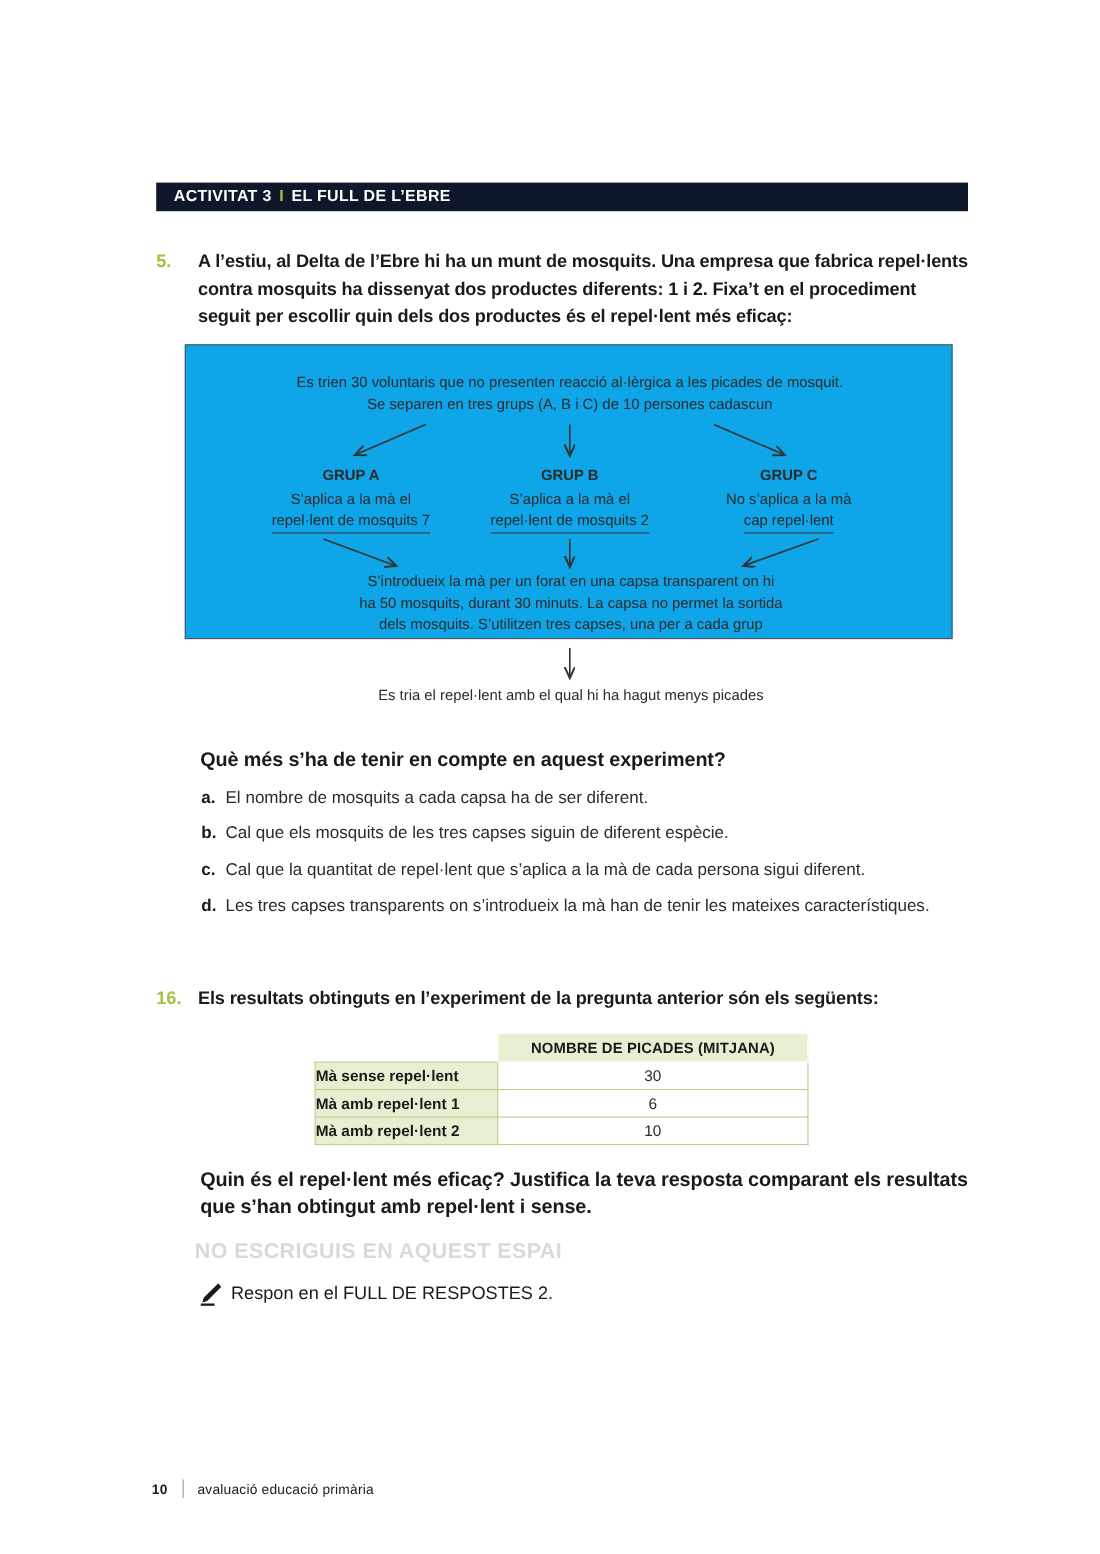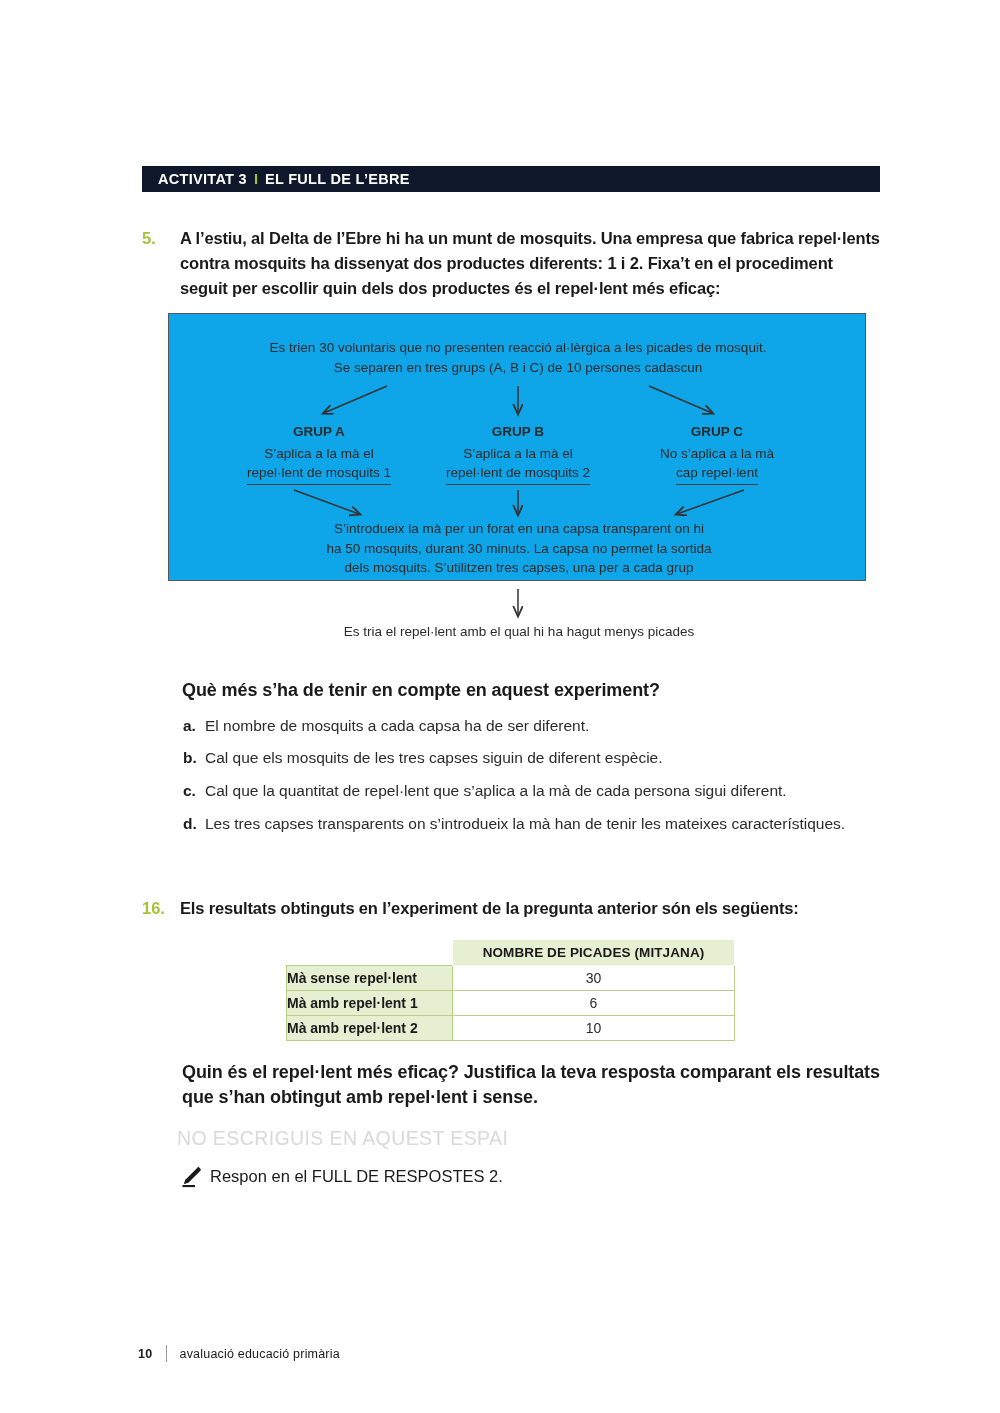--- a/index.html
+++ b/index.html
@@ -195,21 +195,21 @@
   }
 
   
   #subq16 { left: 182px; top: 1060px; width: 706px; }
 
   .no-write {
     position: absolute;
     left: 177px;
     top: 1127px;
     font-size: 19.5px;
-    font-weight: normal;
+    font-weight: bold;
     color: #d9d9d9;
     letter-spacing: 0.4px;
   }
 
   .answer-line {
     position: absolute;
     left: 178px;
     top: 1163px;
     display: flex;
     align-items: center;
@@ -284,21 +284,21 @@
   </svg>
 
   <div class="flow-text" id="flow-intro">
     <span>Es trien 30 voluntaris que no presenten reacció al·lèrgica a les picades de mosquit.</span><br>
     <span>Se separen en tres grups (A, B i C) de 10 persones cadascun</span>
   </div>
 
   <div class="flow-text" id="grpA">
     <span class="grp-title">GRUP A</span>
     <span class="grp-line">S’aplica a la mà el</span>
-    <span class="grp-line"><span class="grp-underline">repel·lent de mosquits 1</span></span>
+    <span class="grp-line"><span class="grp-underline">repel·lent de mosquits 7</span></span>
   </div>
 
   <div class="flow-text" id="grpB">
     <span class="grp-title">GRUP B</span>
     <span class="grp-line">S’aplica a la mà el</span>
     <span class="grp-line"><span class="grp-underline">repel·lent de mosquits 2</span></span>
   </div>
 
   <div class="flow-text" id="grpC">
     <span class="grp-title">GRUP C</span>

